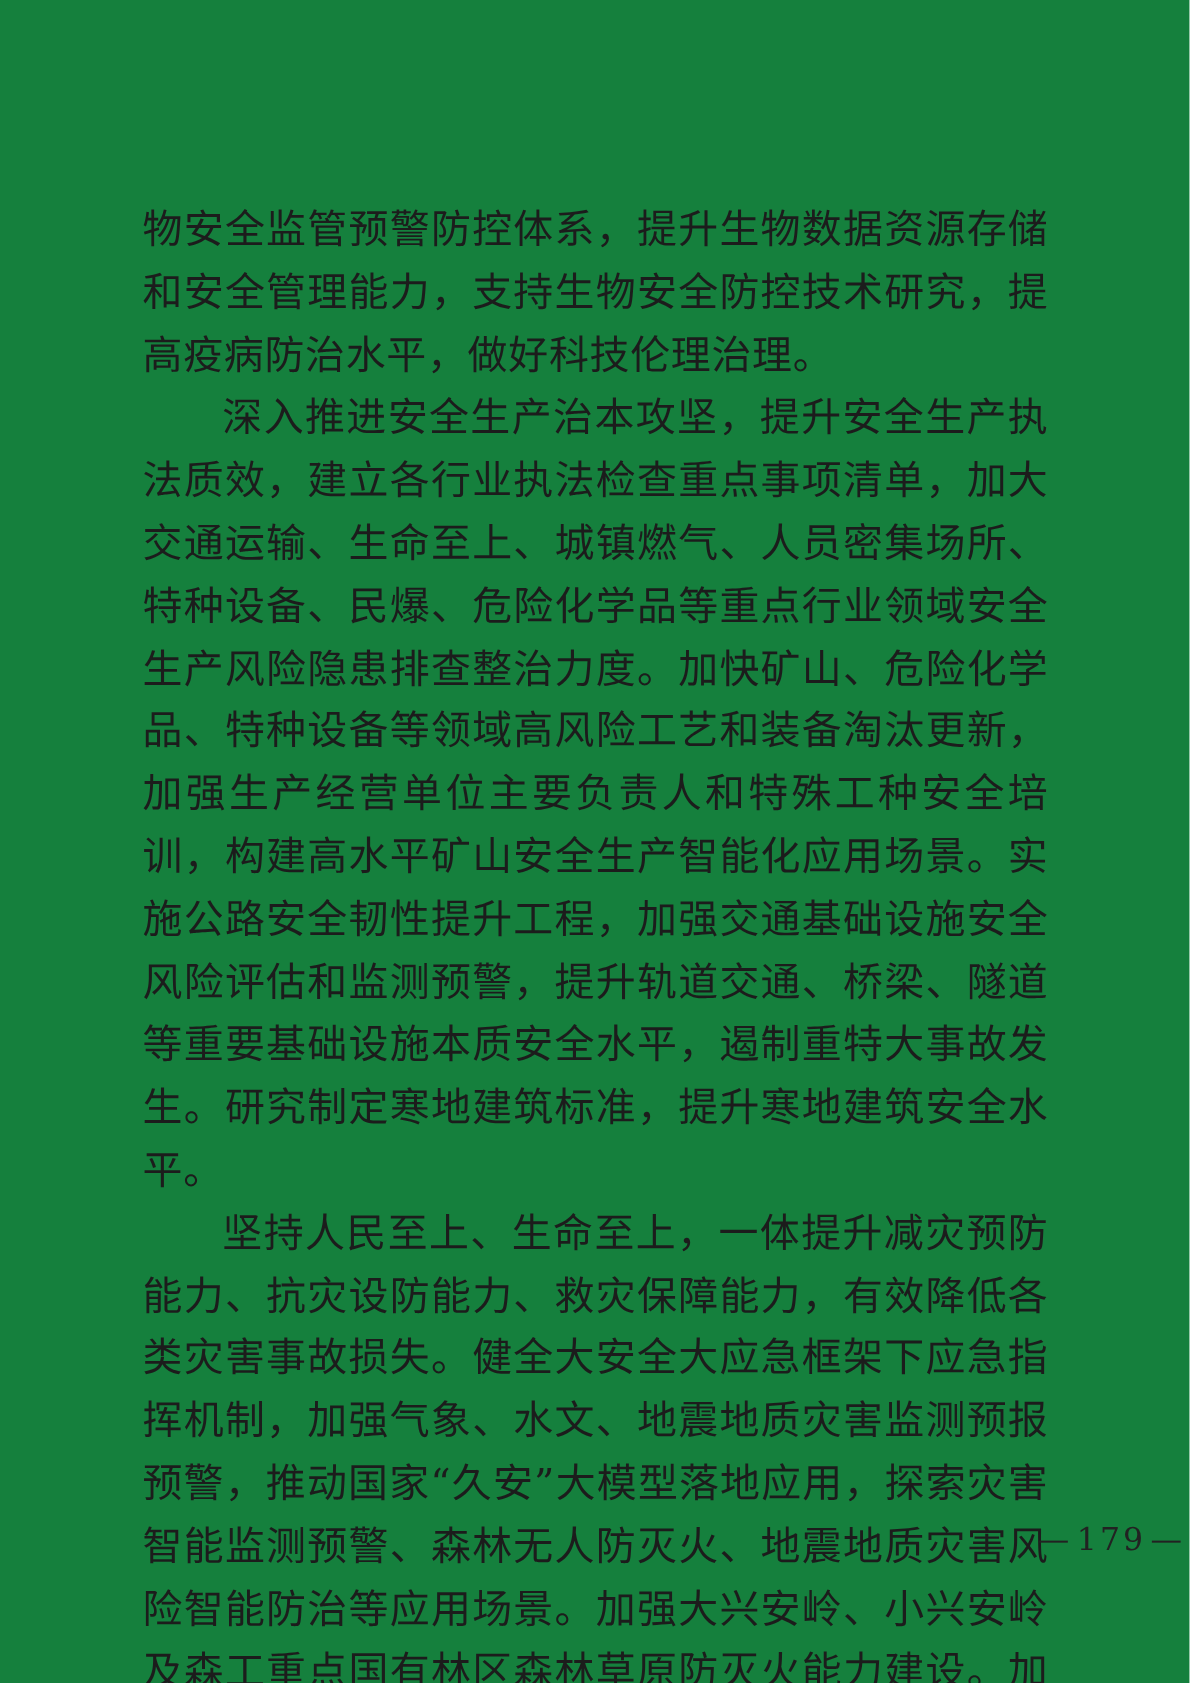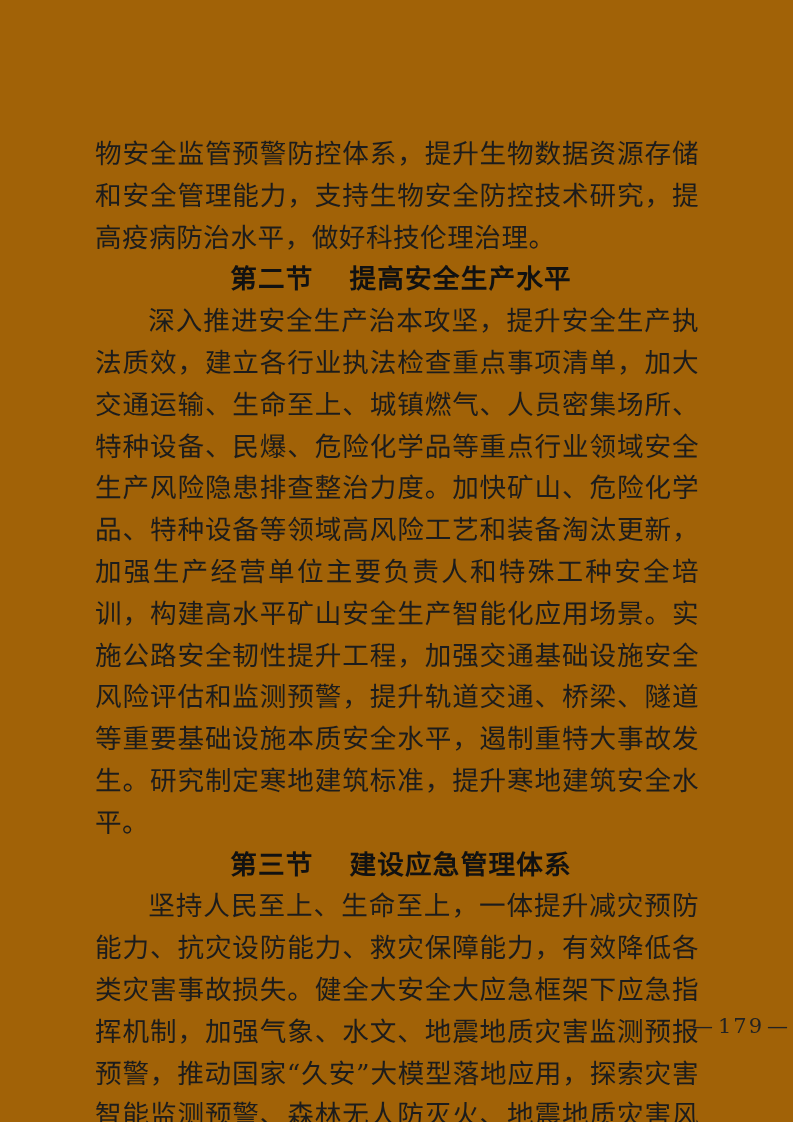--- a/index.html
+++ b/index.html
@@ -6,21 +6,21 @@
   html, body {
     margin: 0;
     padding: 0;
     background: #ffffff;
   }
 
   .page {
     position: relative;
     width: 793px;
     height: 1122px;
-    background: #a16207;
+    background: #15803d;
     overflow: hidden;
     font-family: "DejaVu Serif", "Liberation Serif", serif;
     box-sizing: border-box;
   }
 
   
   .content {
     position: absolute;
     left: 95px;
     top: 133px;
@@ -95,29 +95,23 @@
 </style>
 </head>
 <body>
 
 <div class="page">
 
   <div class="content">
 
     <p class="para">物安全监管预警防控体系，提升生物数据资源存储和安全管理能力，支持生物安全防控技术研究，提高疫病防治水平，做好科技伦理治理。</p>
 
-    <h2 class="section-heading">
-      <span>第二节</span><span class="sep"></span><span>提高安全生产水平</span>
-    </h2>
 
     <p class="para indent">深入推进安全生产治本攻坚，提升安全生产执法质效，建立各行业执法检查重点事项清单，加大交通运输、生命至上、城镇燃气、人员密集场所、特种设备、民爆、危险化学品等重点行业领域安全生产风险隐患排查整治力度。加快矿山、危险化学品、特种设备等领域高风险工艺和装备淘汰更新，加强生产经营单位主要负责人和特殊工种安全培训，构建高水平矿山安全生产智能化应用场景。实施公路安全韧性提升工程，加强交通基础设施安全风险评估和监测预警，提升轨道交通、桥梁、隧道等重要基础设施本质安全水平，遏制重特大事故发生。研究制定寒地建筑标准，提升寒地建筑安全水平。</p>
 
-    <h2 class="section-heading">
-      <span>第三节</span><span class="sep"></span><span>建设应急管理体系</span>
-    </h2>
 
     <p class="para indent">坚持人民至上、生命至上，一体提升减灾预防能力、抗灾设防能力、救灾保障能力，有效降低各类灾害事故损失。健全大安全大应急框架下应急指挥机制，加强气象、水文、地震地质灾害监测预报预警，推动国家“久安”大模型落地应用，探索灾害智能监测预警、森林无人防灭火、地震地质灾害风险智能防治等应用场景。加强大兴安岭、小兴安岭及森工重点国有林区森林草原防灭火能力建设。加快区域应急救援中心建设，推进航空应急救援</p>
 
   </div>
 
   <div class="page-number">
     <span class="dash">—</span><span>179</span><span class="dash">—</span>
   </div>
 
   <div class="watermark">tanguanli.org.cn</div>

